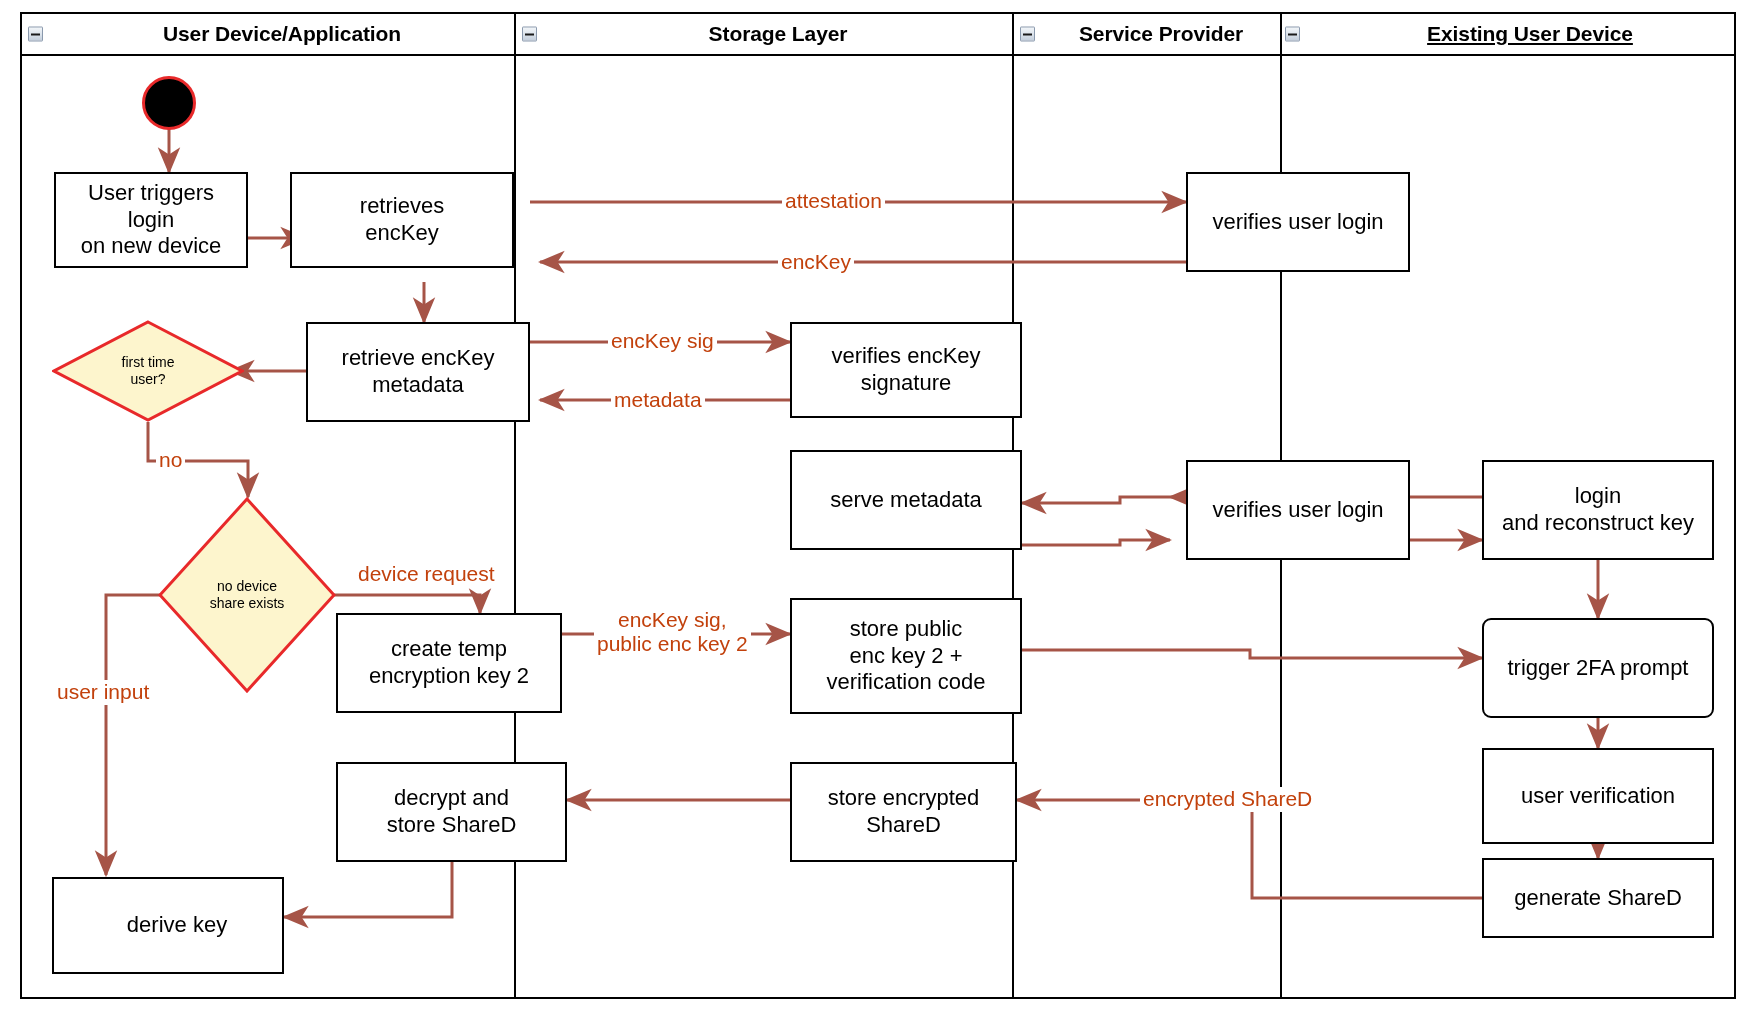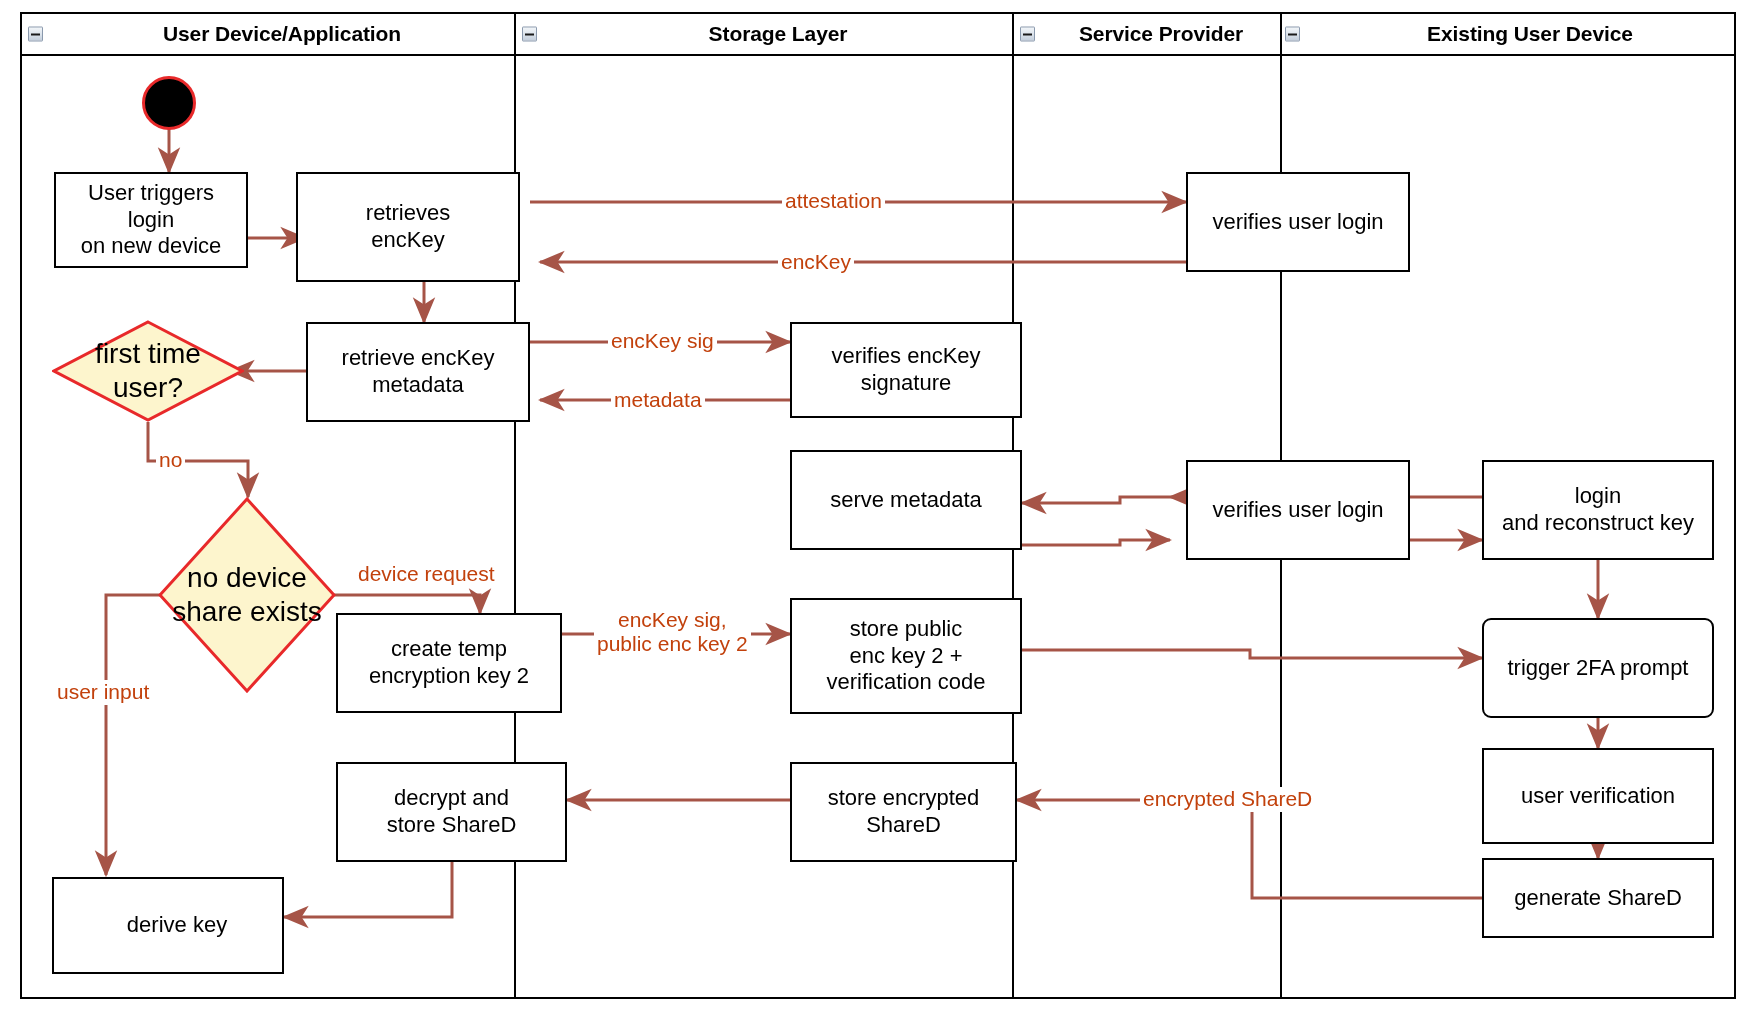--- a/index.html
+++ b/index.html
@@ -89,21 +89,21 @@
     position: absolute;
     inset: 0;
   }
   .diamond-label {
     position: absolute;
     inset: 0;
     display: flex;
     align-items: center;
     justify-content: center;
     text-align: center;
-    font-size: 28px;
+    font-size: 14px;
     line-height: 1.2;
     color: #000000;
     white-space: pre-line;
     pointer-events: none;
   }
 
   
   .start-node {
     position: absolute;
     border-radius: 50%;
@@ -146,21 +146,21 @@
   <div class="lane-header" style="left:514px; top:12px; width:500px; height:44px;">
     <span class="collapse-icon"></span>
     <span class="lane-title">Storage Layer</span>
   </div>
   <div class="lane-header" style="left:1012px; top:12px; width:270px; height:44px;">
     <span class="collapse-icon"></span>
     <span class="lane-title">Service Provider</span>
   </div>
   <div class="lane-header" style="left:1280px; top:12px; width:456px; height:44px;">
     <span class="collapse-icon" style="left:3px;"></span>
-    <span class="lane-title" style="padding-left:16px;">Existing User Device</span>
+    <span class="lane-title" style="padding-left:16px;text-decoration:underline;">Existing User Device</span>
   </div>
 
   <div class="lane" style="left:20px; top:54px; width:496px; height:945px;"></div>
   <div class="lane" style="left:514px; top:54px; width:500px; height:945px;"></div>
   <div class="lane" style="left:1012px; top:54px; width:270px; height:945px;"></div>
   <div class="lane" style="left:1280px; top:54px; width:456px; height:945px;"></div>
 
   <svg id="edges" viewBox="0 0 1756 1026" xmlns="http://www.w3.org/2000/svg">
     <defs>
       <marker id="ah" viewBox="0 0 12 10" refX="11" refY="5" markerWidth="9" markerHeight="8" orient="auto-start-reverse">
@@ -215,21 +215,21 @@
 
       <path d="M 160 595 L 106 595 L 106 875"></path>
     </g>
   </svg>
 
   <div class="start-node" style="left:142px; top:76px; width:54px; height:54px;"></div>
 
   <div class="node" style="left:54px; top:172px; width:194px; height:96px;">User triggers login
 on new device</div>
 
-  <div class="node" style="left:296px; top:172px; width:224px; height:110px;">retrieves
+  <div class="node" style="left:290px; top:172px; width:224px; height:96px;">retrieves
 encKey</div>
 
   <div class="node" style="left:306px; top:322px; width:224px; height:100px;">retrieve encKey
 metadata</div>
 
   <div class="node" style="left:336px; top:613px; width:226px; height:100px;">create temp
 encryption key 2</div>
 
   <div class="node" style="left:336px; top:762px; width:231px; height:100px;">decrypt and
 store ShareD</div>

